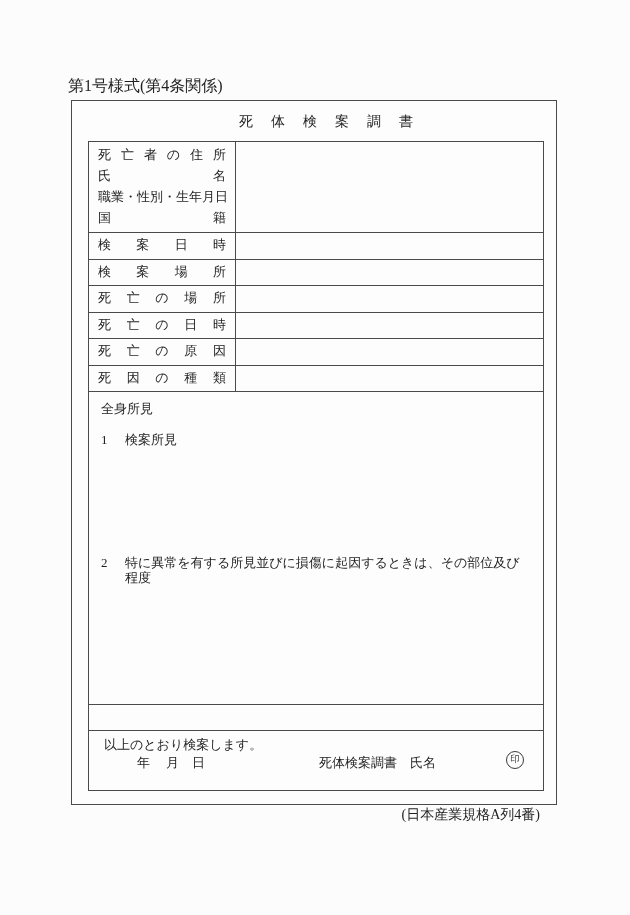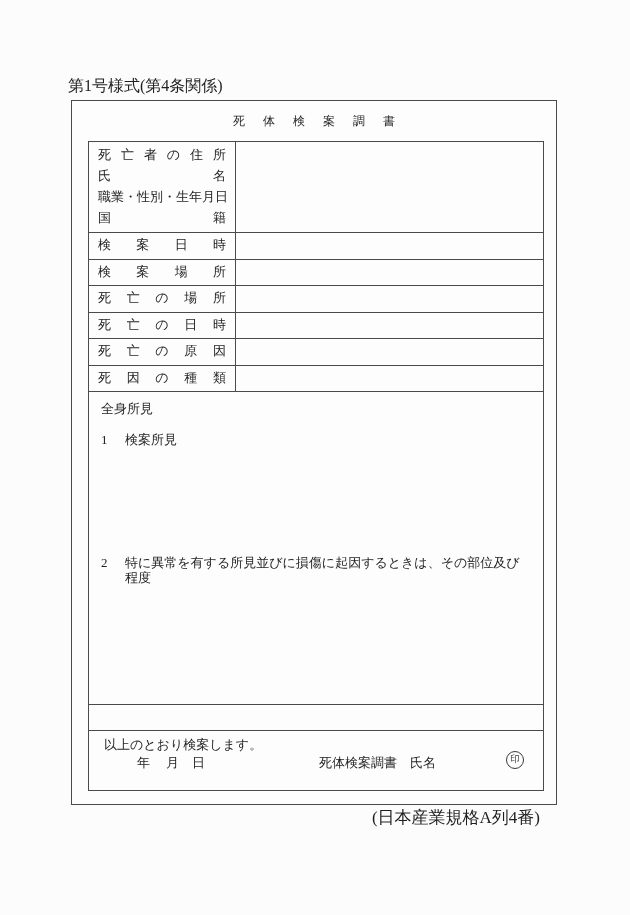--- a/index.html
+++ b/index.html
@@ -25,25 +25,25 @@
     top: 100px;
     width: 486px;
     height: 705px;
     border: 1px solid #4a4a4a;
     box-sizing: border-box;
     background: #fdfdfd;
   }
   .title {
     position: absolute;
     top: 12px;
-    left: 0;
+    left: 12px;
     width: 100%;
     box-sizing: border-box;
     text-align: center;
-    font-size: 12px;
+    font-size: 14px;
     letter-spacing: 18px;
     padding-left: 18px; 
     white-space: nowrap;
   }
   .tbl {
     position: absolute;
     left: 16px;
     top: 40px;
     width: 456px;
     height: 650px;
@@ -109,21 +109,21 @@
     font-size: 9.5px;
     line-height: 1;
     color: #3a3a3a;
   }
   .footnote {
     position: absolute;
     top: 806px;
     left: 0;
     width: 540px;
     text-align: right;
-    font-size: 17px;
+    font-size: 14px;
   }
 </style>
 </head>
 <body>
 
 <div class="page">
 
   <div class="formno">第1号様式(第4条関係)</div>
 
   <div class="outer">

